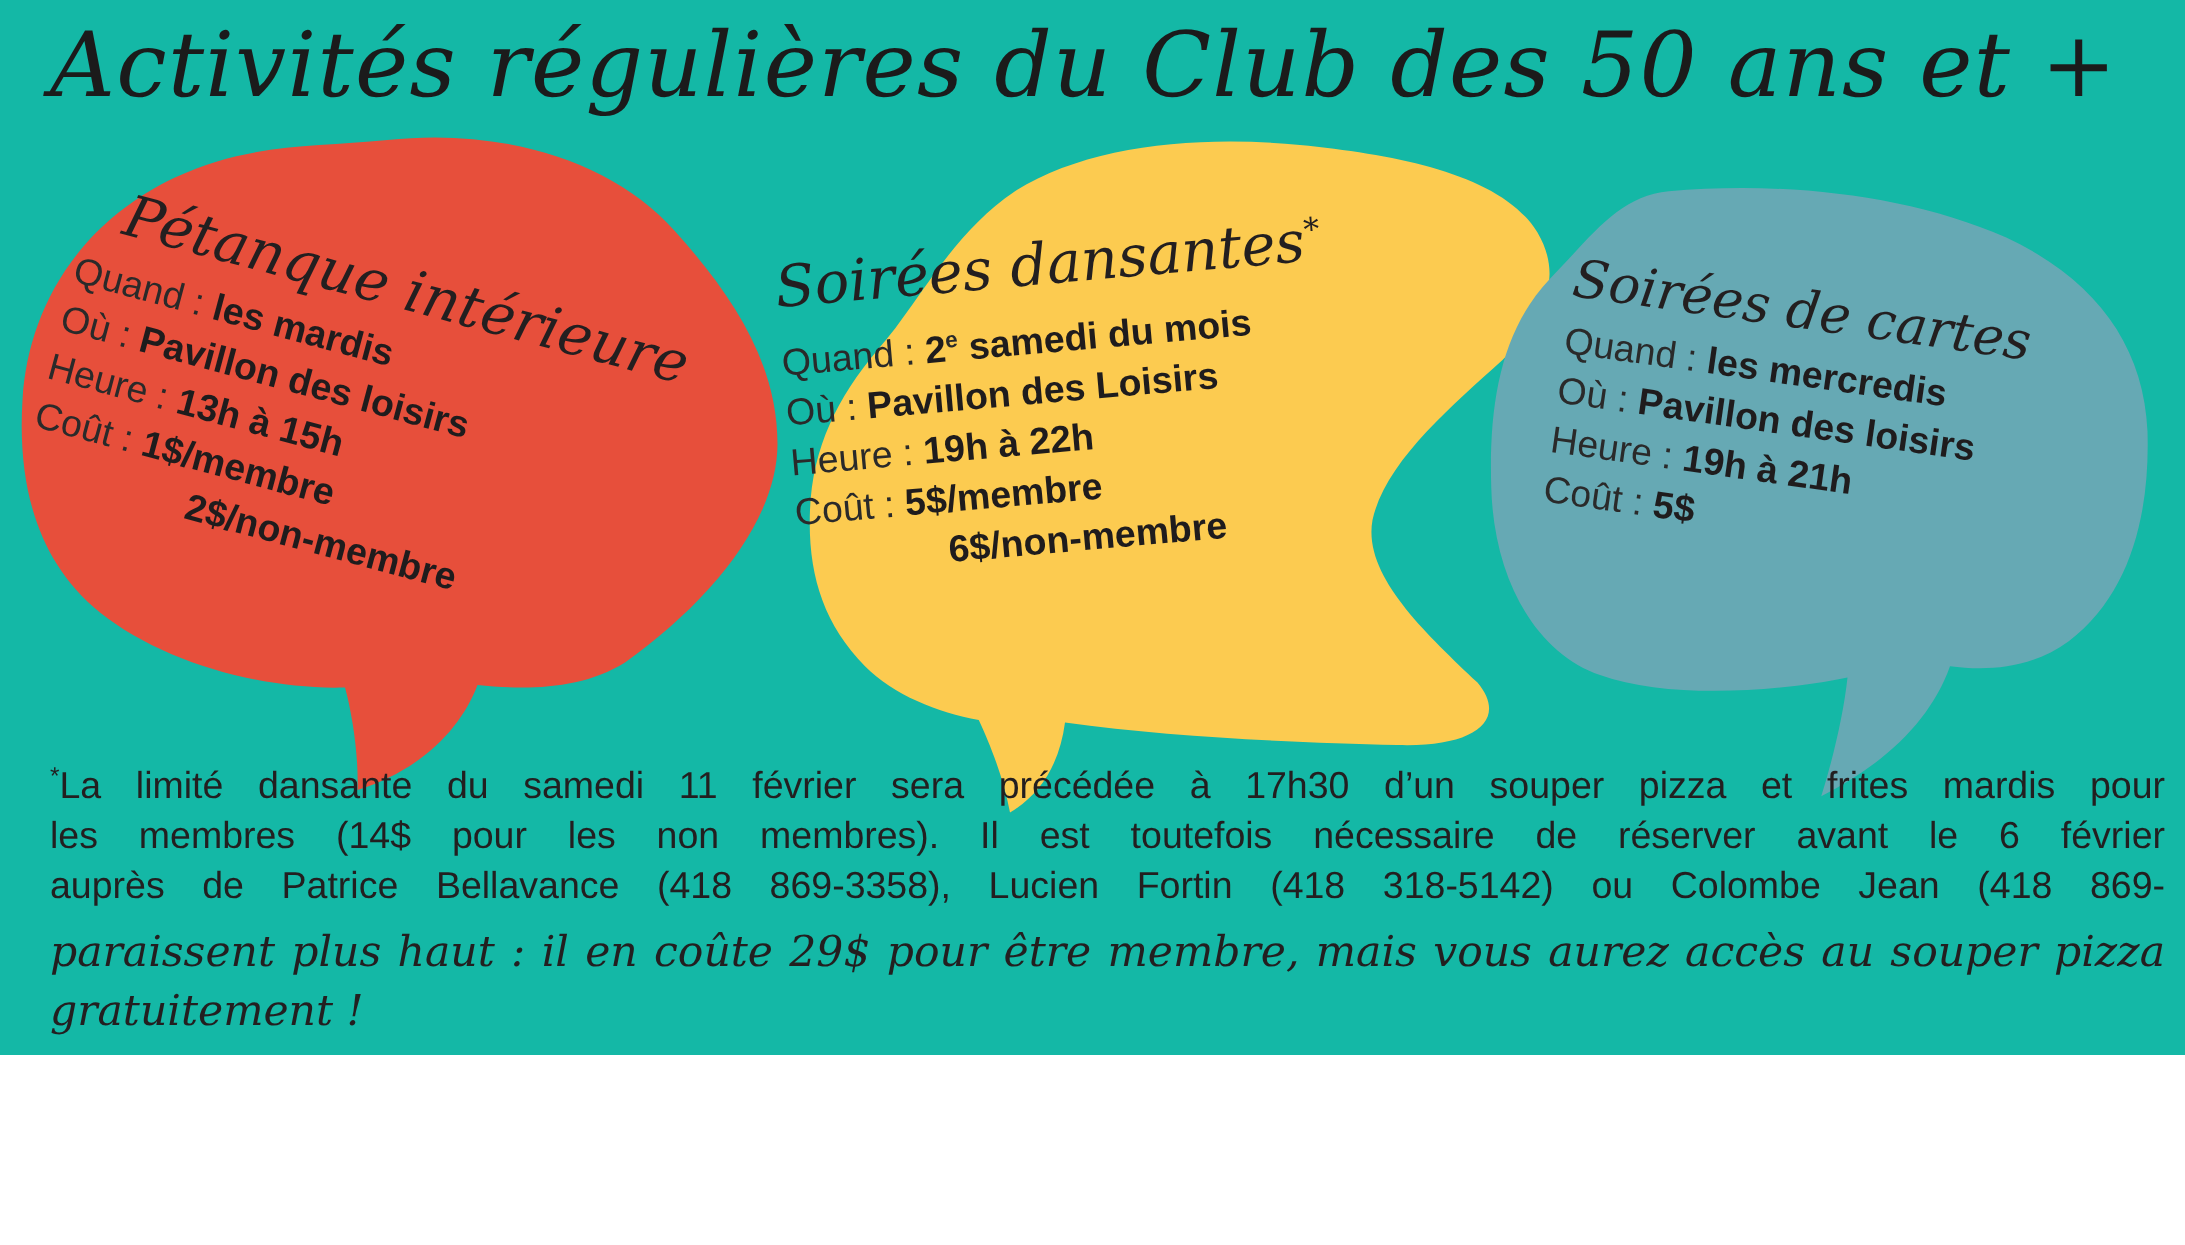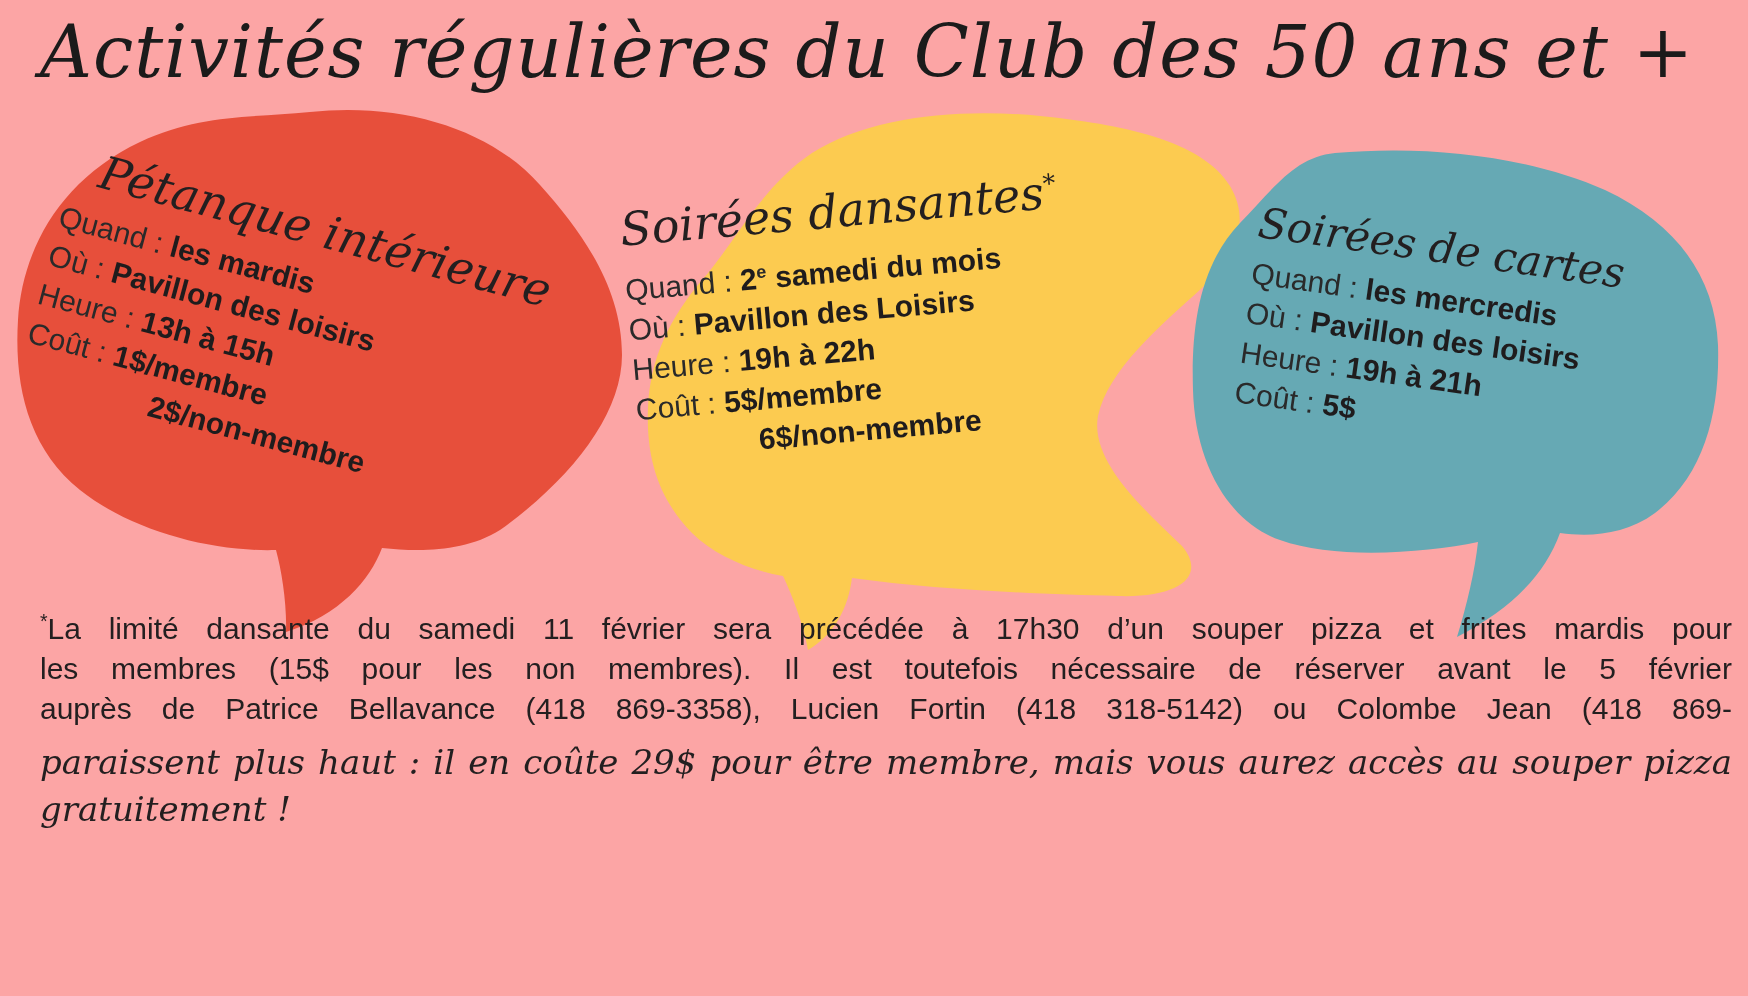--- a/index.html
+++ b/index.html
@@ -1,17 +1,17 @@
 <!DOCTYPE html>
 <html><head>
 <meta charset="utf-8">
 <style>
   html,body{margin:0;padding:0;background:#ffffff;}
   .canvas{
-    position:relative;width:1748px;height:996px;background:#fca5a5;overflow:hidden;
+    position:relative;width:1748px;height:844px;background:#14b8a6;overflow:hidden;
     font-family:"Liberation Sans",sans-serif;color:#231f20;
   }
   .script{font-family:"DejaVu Serif",serif;font-style:italic;}
   .page-title{
     position:absolute;left:40px;top:6px;font-size:72px;line-height:92px;
     letter-spacing:1px;white-space:nowrap;color:#1b1b1b;font-weight:400;
   }
   .bubble-svg{position:absolute;}
   .bubble-text{position:absolute;transform-origin:0 0;}
   .bubble-title{font-size:46px;line-height:1.1;margin-bottom:8px;color:#231f20;white-space:nowrap;}
@@ -108,21 +108,21 @@
   <div class="bubble-text" style="left:1262px;top:200px;width:430px;transform:rotate(8deg);">
     <div class="bubble-title script" style="font-size:42px;"><span>Soirées de cartes</span></div>
     <div class="row"><span class="lbl">Quand :</span> <span class="val">les mercredis</span></div>
     <div class="row"><span class="lbl">Où :</span> <span class="val">Pavillon des loisirs</span></div>
     <div class="row"><span class="lbl">Heure :</span> <span class="val">19h à 21h</span></div>
     <div class="row"><span class="lbl">Coût :</span> <span class="val">5$</span></div>
   </div>
 
   <div class="footnote">
     <div class="fn-line"><span class="fn-ast">*</span><span>La limité dansante du </span><span class="b">samedi 11 février</span><span> sera précédée à 17h30 d’un souper pizza et frites </span><span class="b">mardis pour</span></div>
-    <div class="fn-line"><span class="b">les membres</span><span> (15$ pour les non membres). Il est toutefois nécessaire de réserver </span><span class="b">avant le 5 février</span></div>
+    <div class="fn-line"><span class="b">les membres</span><span> (14$ pour les non membres). Il est toutefois nécessaire de réserver </span><span class="b">avant le 6 février</span></div>
     <div class="fn-line"><span>auprès de Patrice Bellavance (418 869-3358), Lucien Fortin (418 318-5142) ou Colombe Jean (418 869-</span></div>
     <div class="fn-script-block">
       <div class="fn-script">paraissent plus haut : il en coûte 29$ pour être membre, mais vous aurez accès au souper pizza</div>
       <div class="fn-script last">gratuitement !</div>
     </div>
   </div>
 
 </div>
 
 </body></html>

